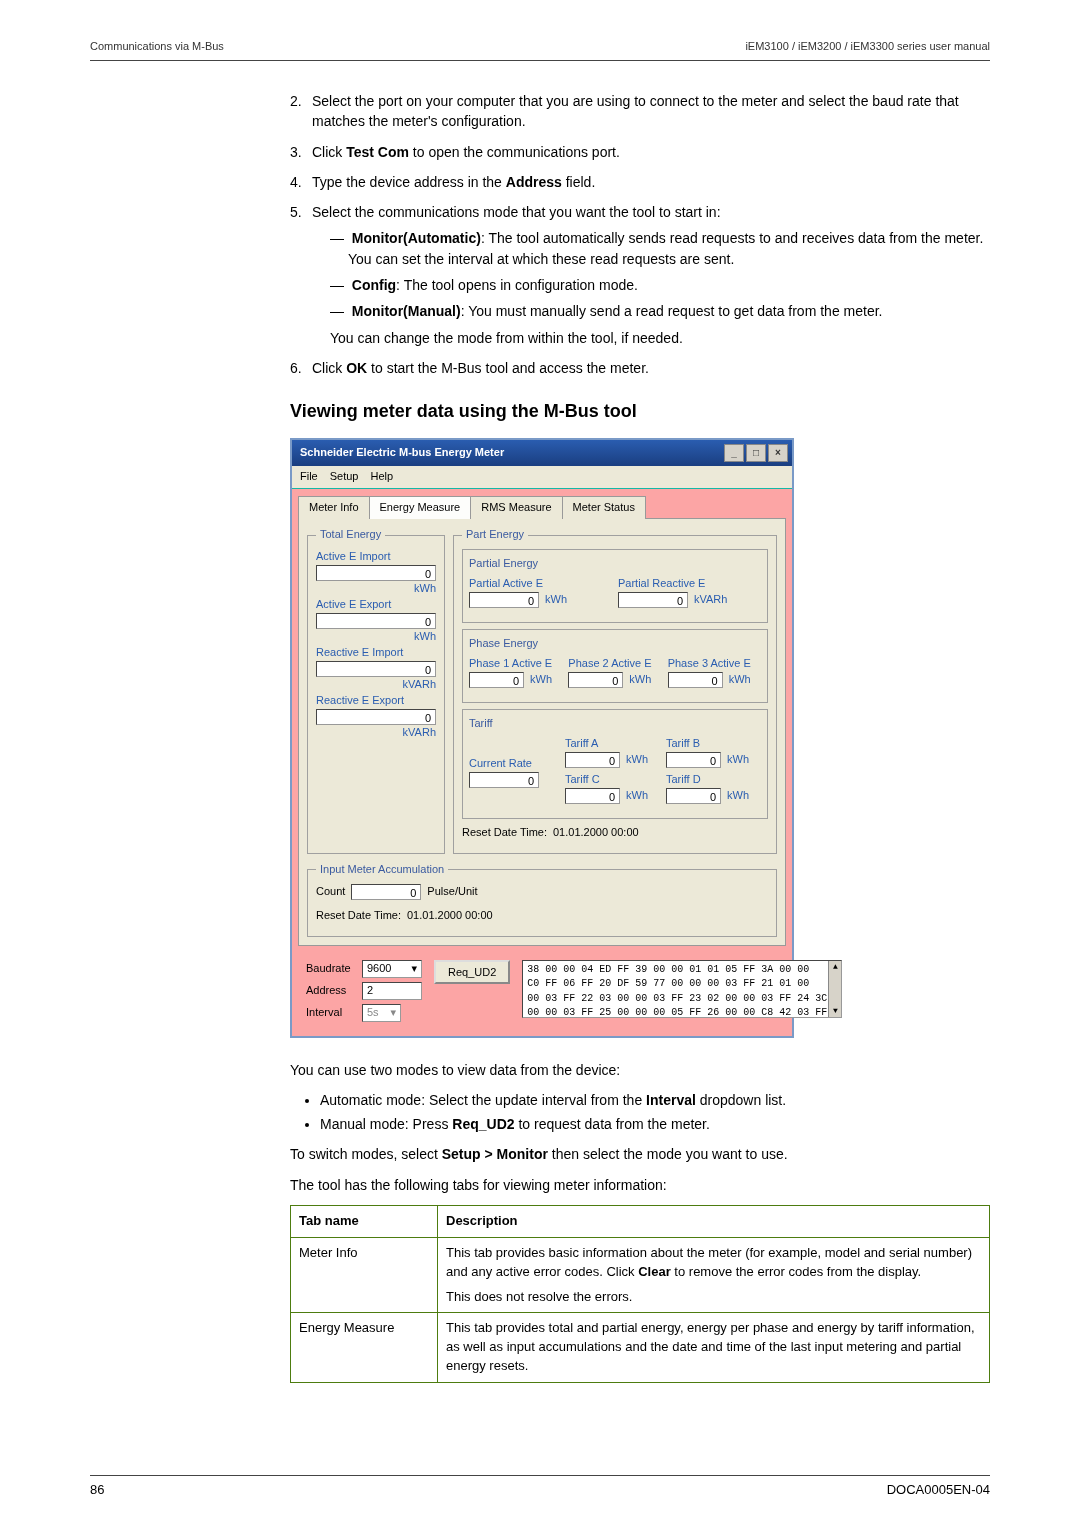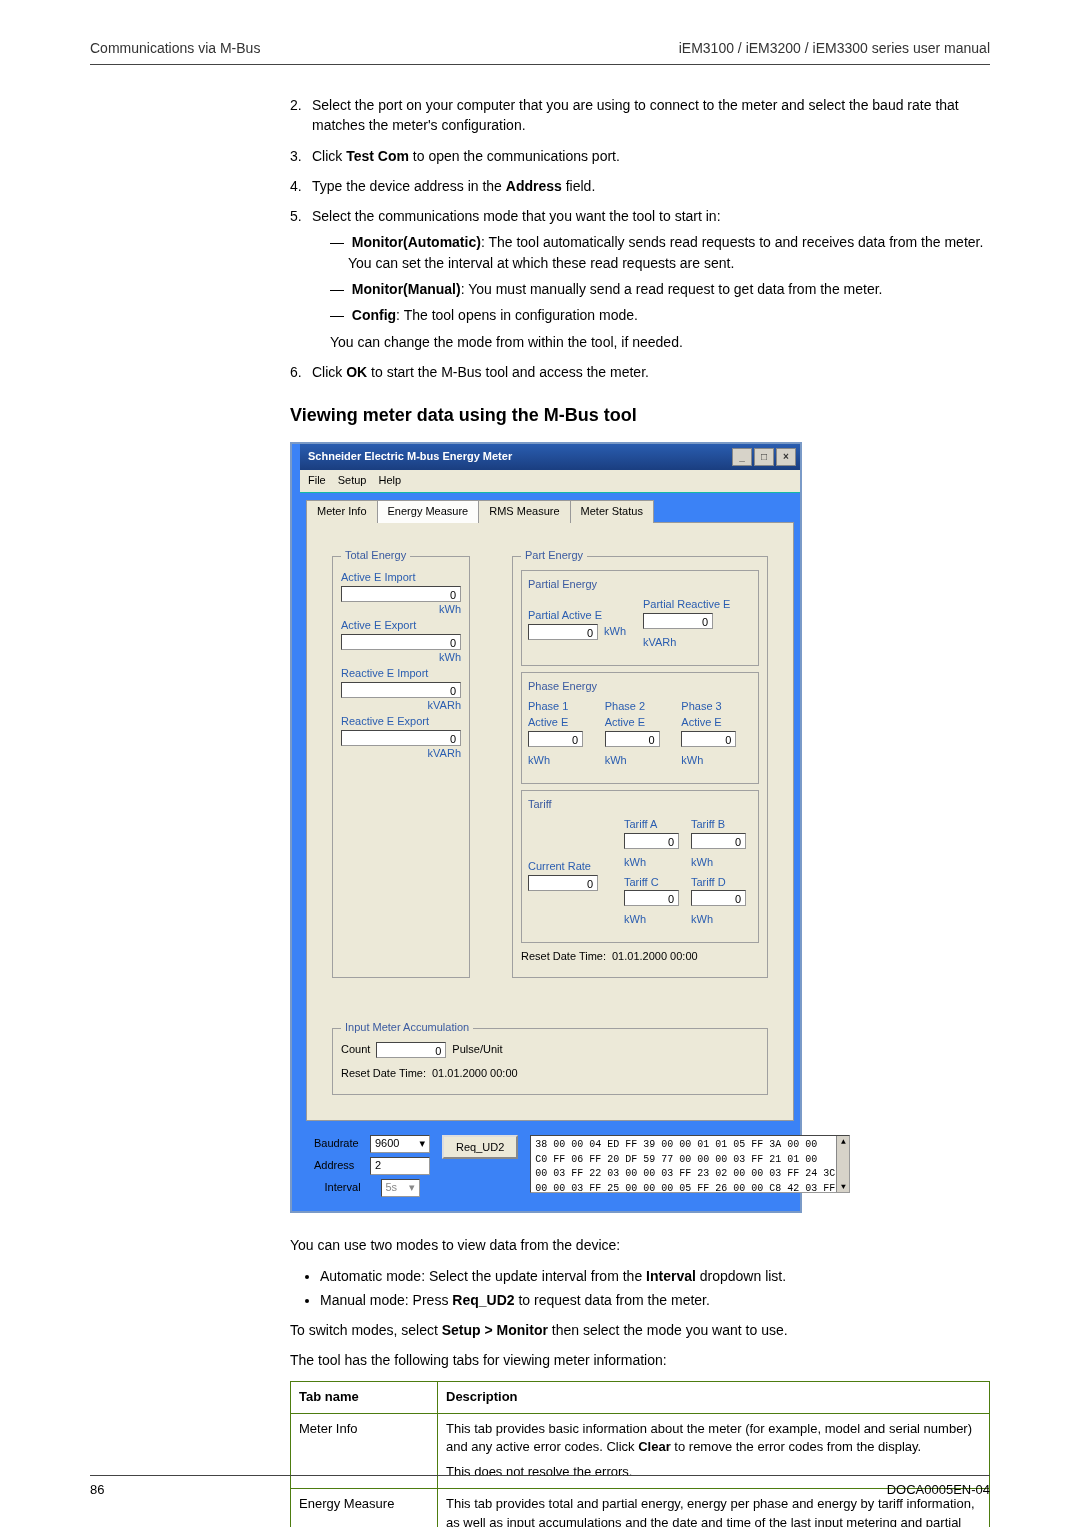--- a/index.html
+++ b/index.html
@@ -13,21 +13,21 @@
     width: 1080px;
     height: 1527px;
     margin: 0 auto;
     position: relative;
     box-sizing: border-box;
     padding: 40px 90px 0 90px;
   }
   .header-bar {
     display: flex;
     justify-content: space-between;
-    font-size: 14px;
+    font-size: 11px;
     color: #333;
     border-bottom: 1px solid #444;
     padding-bottom: 8px;
     margin-bottom: 30px;
   }
   .content {
     margin-left: 200px;
     font-size: 14px;
     line-height: 1.45;
   }
@@ -63,23 +63,22 @@
     font-size: 18px;
     font-weight: bold;
     margin: 20px 0 14px 0;
   }
   
   .app-window {
     width: 500px;
     border: 2px solid #7a9ac7;
     font-family: Tahoma, Arial, sans-serif;
     font-size: 11px;
-    background: #3b82f6;
+    background: #fca5a5;
     margin-bottom: 22px;
-    padding-left: 8px;
   }
   .titlebar {
     background: linear-gradient(#2a5db0, #1a3e80);
     color: #fff;
     padding: 4px 4px 4px 8px;
     font-weight: bold;
     display: flex;
     justify-content: space-between;
     align-items: center;
   }
@@ -123,21 +122,21 @@
     background: #ece9d8;
     margin: 0 6px 6px 6px;
     padding: 8px;
     display: flex;
     gap: 8px;
     flex-wrap: wrap;
   }
   fieldset.gbox {
     border: 1px solid #a0a0a0;
     padding: 6px 8px 8px 8px;
-    margin: 17px;
+    margin: 0;
   }
   fieldset.gbox legend { padding: 0 4px; color: #3a5aa0; }
   .col-left { width: 120px; }
   .col-right { flex: 1; }
   .num-field {
     border: 1px inset #999;
     background: #fff;
     text-align: right;
     padding: 1px 4px;
     height: 16px;
@@ -170,21 +169,21 @@
     display: flex; flex-direction: column; justify-content: space-between; align-items: center;
   }
   .hex-scroll .arrow { font-size: 8px; }
   .bottom-panel {
     margin: 0 6px 6px 6px;
     padding: 8px;
     display: flex;
     gap: 12px;
     align-items: flex-start;
   }
-  .bottom-left { display: flex; flex-direction: column; gap: 4px; align-items: center; }
+  .bottom-left { display: flex; flex-direction: column; gap: 4px; }
   .form-row { display: flex; align-items: center; gap: 6px; }
   .form-row label { width: 50px; }
   .dd, .tx {
     border: 1px inset #999; background: #fff; height: 18px; padding: 0 4px;
     display: flex; align-items: center; justify-content: space-between;
     box-sizing: border-box;
   }
   .dd { width: 60px; }
   .tx { width: 60px; }
   .dd.small { width: 39px; color: #888; }
@@ -249,22 +248,22 @@
       <li>
           <span class="num">4.</span>
         <div class="li-body"><span>Type the device address in the </span><b>Address</b><span> field.</span></div>
         </li>
       <li>
           <span class="num">5.</span>
         <div class="li-body">
           <div>Select the communications mode that you want the tool to start in:</div>
           <ul class="sublist">
             <li>— &nbsp;<b>Monitor(Automatic)</b><span>: The tool automatically sends read requests to and receives data from the meter. You can set the interval at which these read requests are sent.</span></li>
+            <li>— &nbsp;<b>Config</b><span>: The tool opens in configuration mode.</span></li>
             <li>— &nbsp;<b>Monitor(Manual)</b><span>: You must manually send a read request to get data from the meter.</span></li>
-            <li>— &nbsp;<b>Config</b><span>: The tool opens in configuration mode.</span></li>
           </ul>
           <div class="note-indent">You can change the mode from within the tool, if needed.</div>
         </div>
         </li>
       <li>
           <span class="num">6.</span>
         <div class="li-body"><span>Click </span><b>OK</b><span> to start the M-Bus tool and access the meter.</span></div>
         </li>
     </ol>
 

